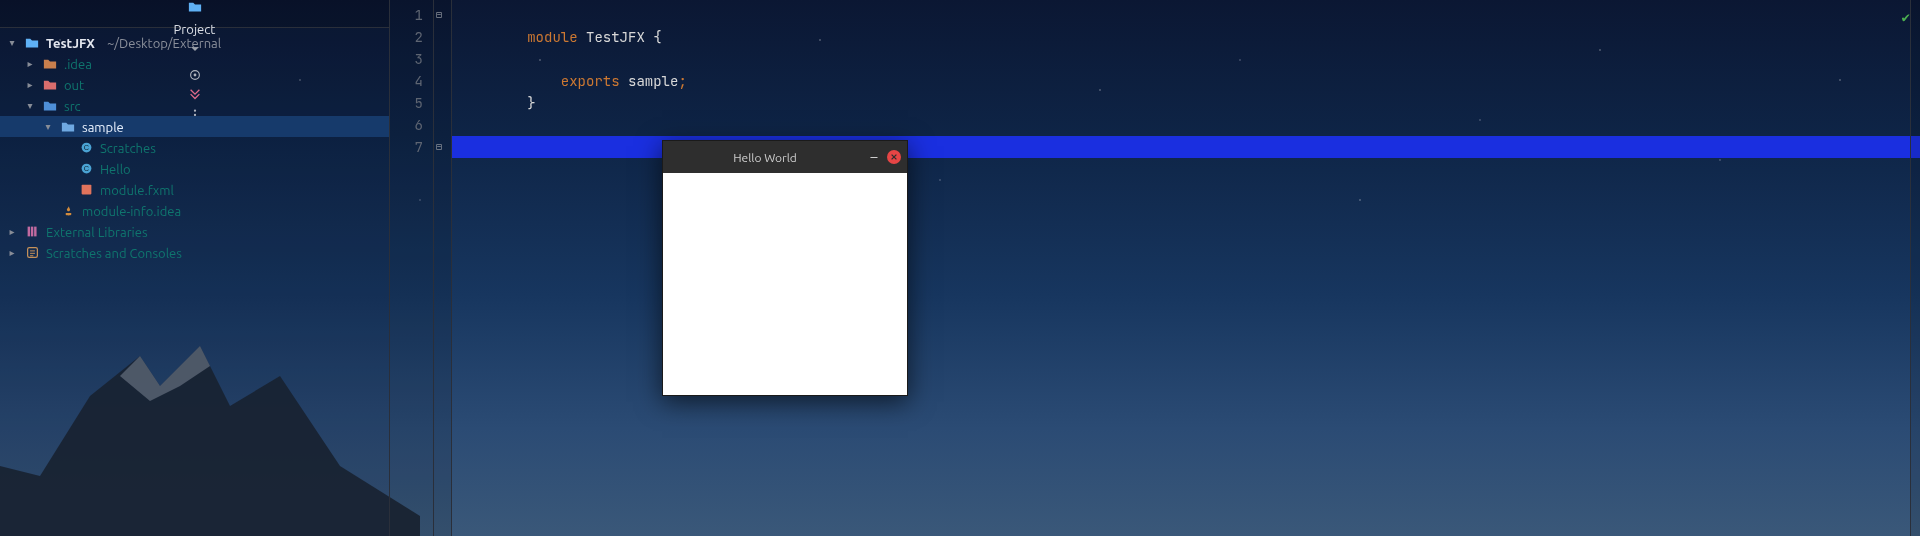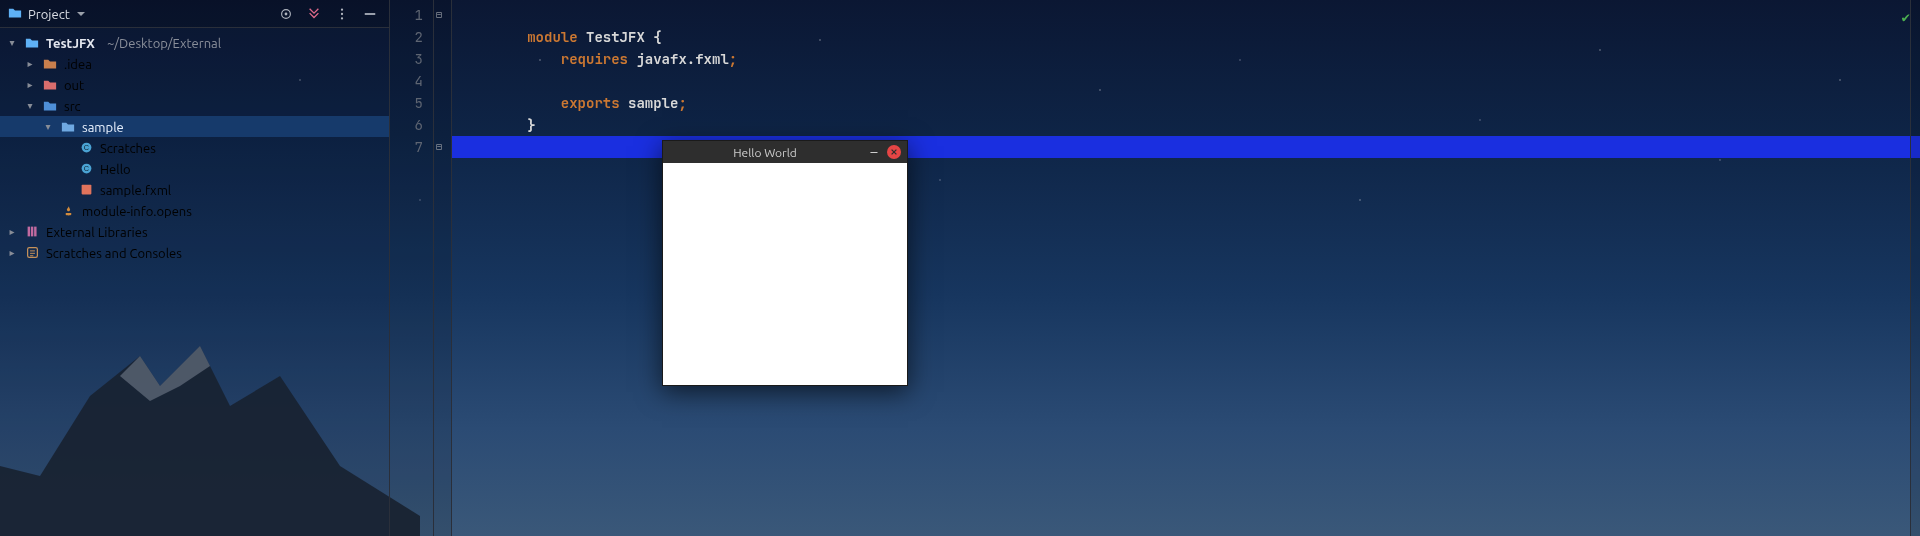--- a/index.html
+++ b/index.html
@@ -53,20 +53,21 @@
     display: flex; flex-direction: column;
     border-right: 1px solid #2a2f3a;
     background: rgba(10,16,32,.15);
   }
   .sidebar-header {
     height: 28px;
     display: flex; align-items: center; gap: 6px;
     padding: 0 8px;
     border-bottom: 1px solid #2a2f3a;
     background: rgba(0,0,0,.15);
+    flex-direction: column;
   }
   .sidebar-header .folder-glyph { color: #5fb1f5; }
   .sidebar-header .title { color: #dcdfe6; }
   .sidebar-header .chev { color: #9aa0aa; }
   .sidebar-header .spacer { flex: 1; }
   .iconbtn {
     width: 22px; height: 22px;
     display: inline-flex; align-items: center; justify-content: center;
     color: #aeb3bd; border-radius: 3px; cursor: pointer;
     user-select: none;
@@ -75,21 +76,21 @@
   .tree { flex: 1; overflow: auto; padding-top: 4px; }
   .row {
     display: flex; align-items: center; gap: 6px;
     height: 21px;
     padding-right: 8px;
     white-space: nowrap;
     cursor: pointer;
   }
   .row .arrow { width: 12px; text-align: center; color: #888d97; font-size: 10px; }
   .row .fi { width: 16px; display: inline-flex; justify-content: center; }
-  .row .label { color: #000000; }
+  .row .label { color: #0f766e; }
   .row .pathnote { color: #8a8f9a; margin-left: 6px; }
   .row .bold { font-weight: 600; color: #e3e6ee; }
   .row.selected { background: #163a6b; }
   .row.selected .label { color: #e9f2ff; }
   .depth0 { padding-left: 6px; }
   .depth1 { padding-left: 24px; }
   .depth2 { padding-left: 42px; }
   .depth3 { padding-left: 60px; }
 
   
@@ -107,21 +108,21 @@
   }
   .gutter div { height: 22px; }
   .foldcol {
     width: 18px; border-right: 1px solid #2a2f3a;
     background: rgba(0,0,0,.10);
     padding-top: 4px;
     position: relative;
   }
   .fold { position: absolute; left: 2px; font-size: 10px; color: #888d97; cursor: pointer; }
   .codearea { flex: 1; padding-top: 4px; position: relative; }
-  .codeline { height: 22px; padding-left: 8px; white-space: pre; font-weight: bold; }
+  .codeline { height: 22px; padding-left: 8px; white-space: pre; }
   .hl-line {
     position: absolute; left: 0; right: 0; height: 22px;
     background: #1a2fe0;
     top: calc(4px + 22px * var(--ln));
     z-index: 0;
   }
   .codeline span, .codeline { position: relative; z-index: 1; }
   .tok-kw { color: #cc7832; }
   .tok-id { color: #d8d8d8; }
   .tok-pkg { color: #d8d8d8; }
@@ -142,21 +143,21 @@
   .appwin {
     position: absolute;
     top: 140px; left: 662px;
     width: 246px;
     background: #2e2e2e;
     box-shadow: 0 6px 24px rgba(0,0,0,.6);
     z-index: 5;
     border: 1px solid #1a1a1a;
   }
   .appwin .titlebar {
-    height: 22px;
+    height: 32px;
     display: flex; align-items: center; gap: 6px;
     padding: 0 6px;
     color: #cfcfcf;
     font-size: 12px;
   }
   .appwin .titlebar .t { flex: 1; text-align: center; }
   .appwin .winbtn { width: 14px; height: 14px; display: inline-flex; align-items:center; justify-content:center; cursor:pointer; border-radius: 50%; }
   .appwin .winbtn.min { color: #cfcfcf; font-size: 14px; }
   .appwin .winbtn.close { background: #e64545; color: #2e2e2e; font-size: 10px; }
   .appwin .content { background: #ffffff; width: 100%; height: 222px; }
@@ -287,31 +288,31 @@
         <span class="label">Hello</span>
       </div>
 
       <div class="row depth3">
         <span class="arrow"></span>
         <span class="fi" style="color:#e0735c">
           <svg width="13" height="13" viewBox="0 0 16 16">
               <rect x="2" y="2" width="12" height="12" rx="1" fill="currentColor"></rect>
             </svg>
         </span>
-        <span class="label">sample.fxml</span>
+        <span class="label">module.fxml</span>
       </div>
 
       <div class="row depth2">
         <span class="arrow"></span>
         <span class="fi" style="color:#d28b3c">
           <svg width="13" height="13" viewBox="0 0 16 16">
               <path fill="currentColor" d="M8 2c1 2-2 3-2 5 0 1 1 2 2 2s2-1 2-2M5 11c-1 1-1 3 3 3s4-2 3-3"></path>
             </svg>
         </span>
-        <span class="label">module-info.opens</span>
+        <span class="label">module-info.idea</span>
       </div>
 
 
       <div class="row depth0">
         <span class="arrow">▸</span>
         <span class="fi" style="color:#c16aa0">
           <svg width="13" height="13" viewBox="0 0 16 16">
               <rect x="2" y="2" width="3" height="12" fill="currentColor"></rect>
               <rect x="6" y="2" width="3" height="12" fill="currentColor"></rect>
               <rect x="10" y="2" width="3" height="12" fill="currentColor"></rect>
@@ -345,23 +346,20 @@
     </div>
     <div class="foldcol">
       <span class="fold" style="top:4px">⊟</span>
       <span class="fold" style="top:calc(4px + 22px*6)">⊟</span>
     </div>
     <div class="codearea">
       <div class="iline hl-line" style="--ln:6"></div>
 
       <div class="codeline">
         <span class="tok-kw">module </span><span class="tok-id">TestJFX </span><span class="tok-brace">{</span>
-      </div>
-      <div class="codeline">
-        <span class="tok-kw">    requires </span><span class="tok-pkg">javafx.fxml</span><span class="tok-punc">;</span>
       </div>
       <div class="codeline"><span></span></div>
       <div class="codeline">
         <span class="tok-kw">    exports </span><span class="tok-id">sample</span><span class="tok-punc">;</span>
       </div>
       <div class="codeline">
         <span class="tok-brace">}</span>
       </div>
 
       <span class="checkmark">✔</span>

